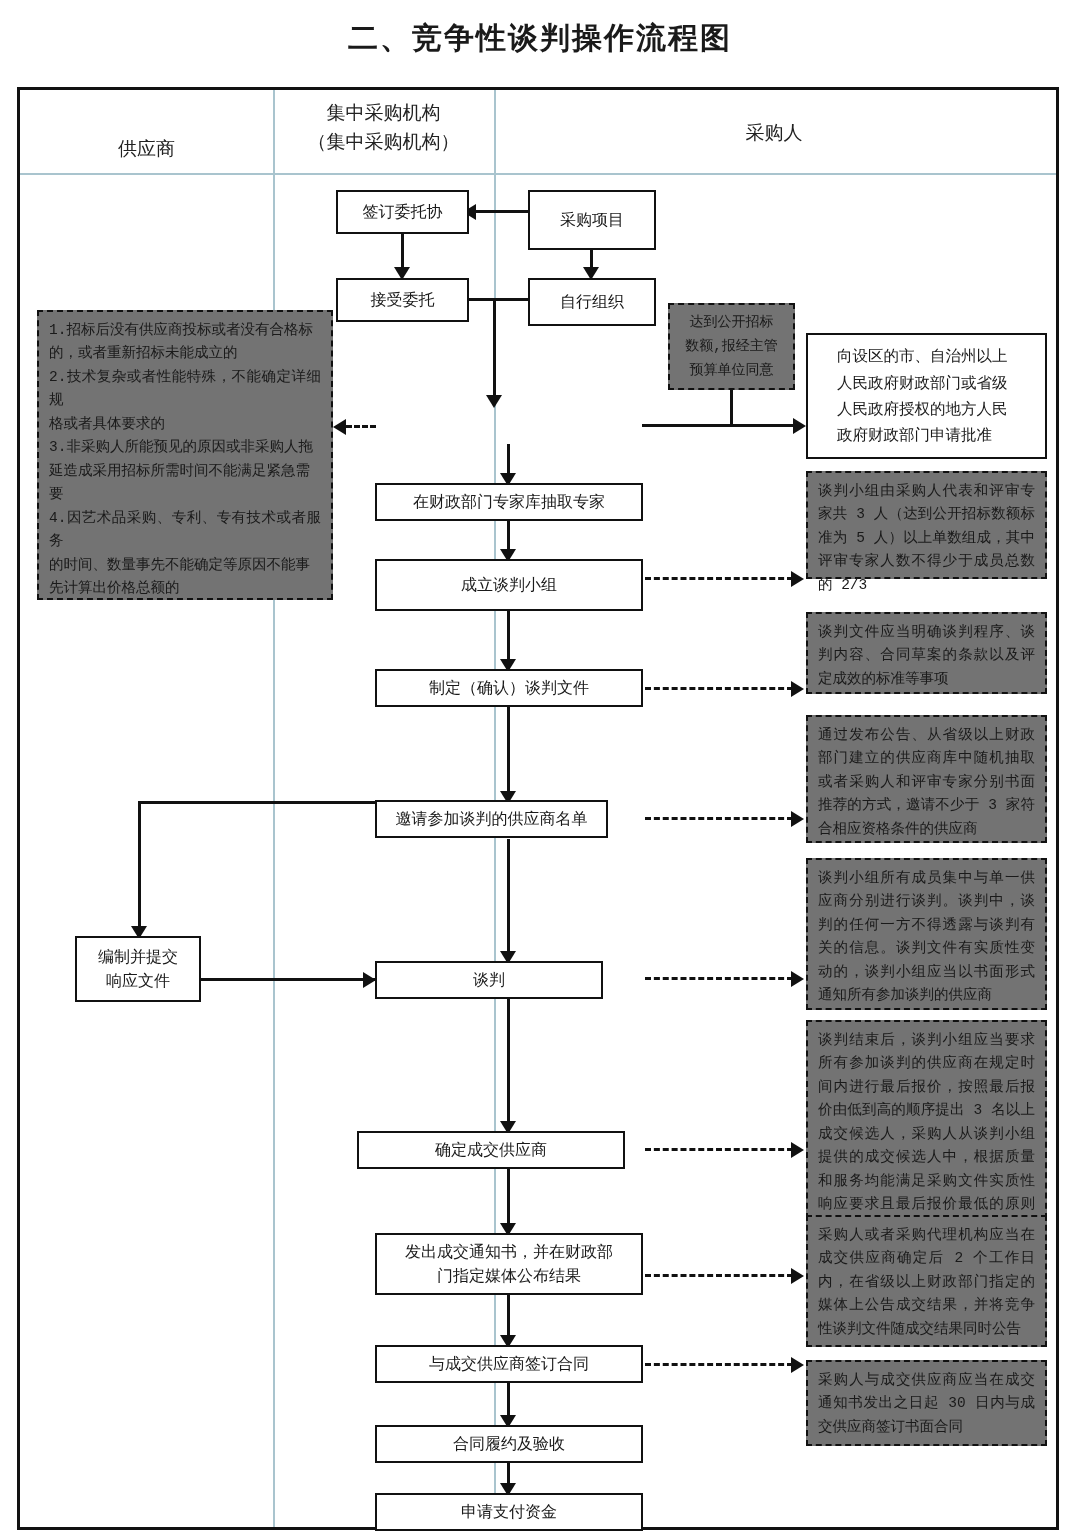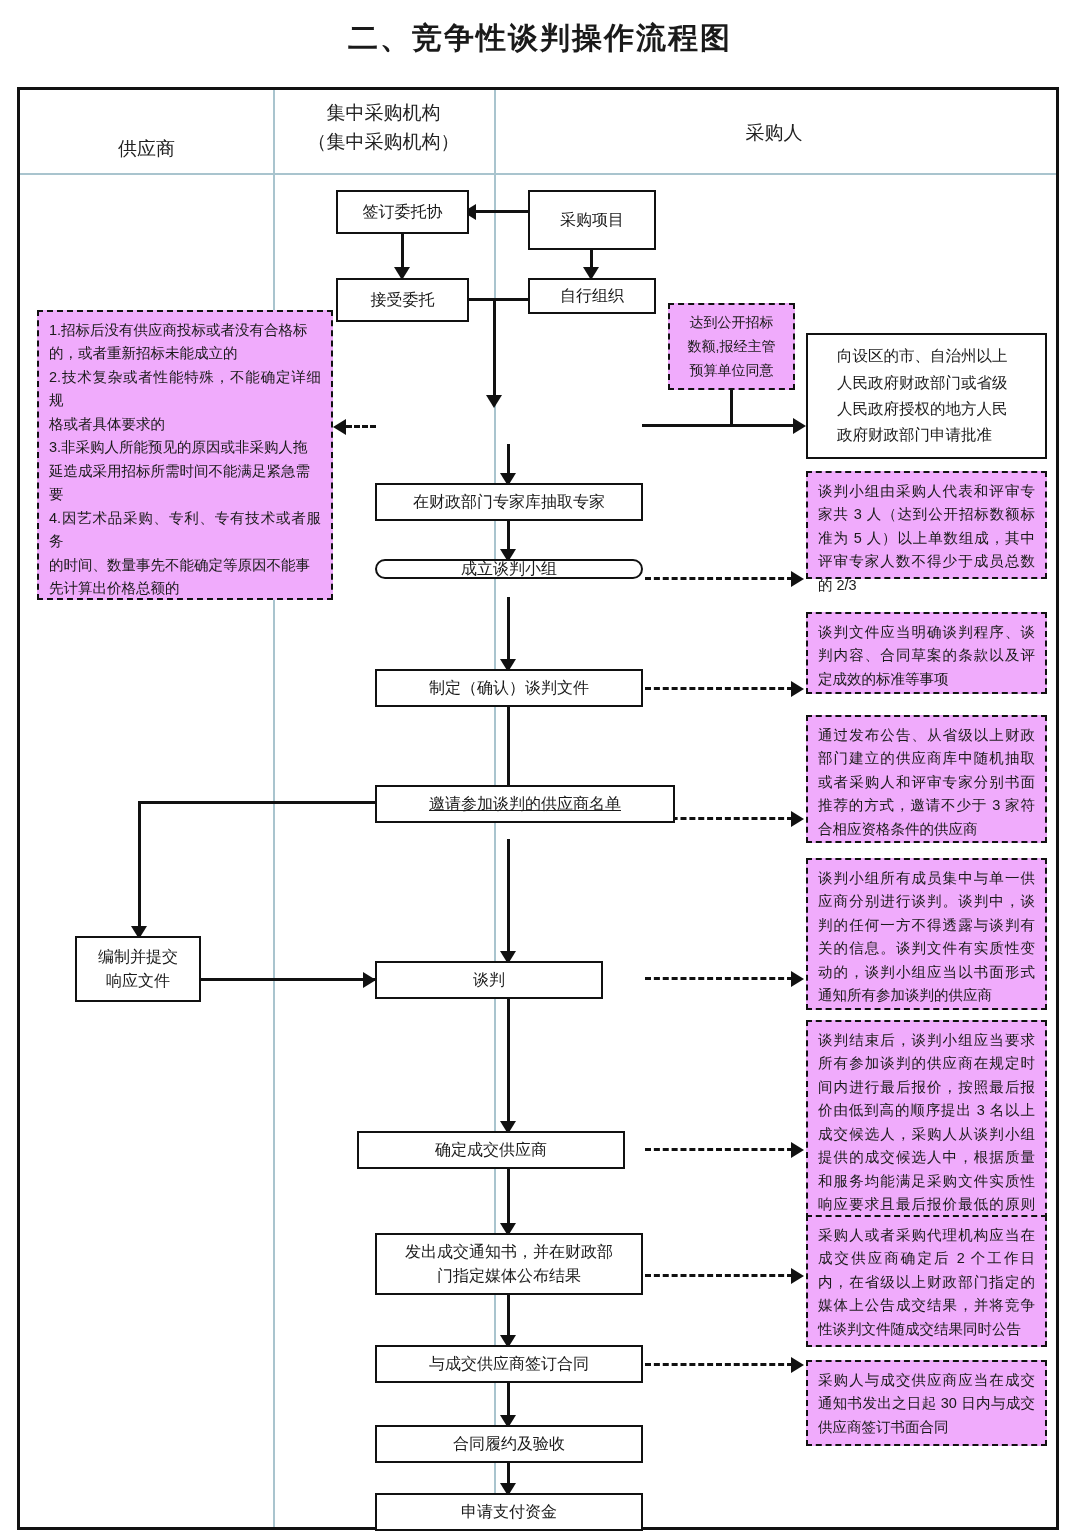--- a/index.html
+++ b/index.html
@@ -72,25 +72,25 @@
     text-align: center;
     font-size: 16px;
     line-height: 1.5;
     font-family: "DejaVu Serif", "Liberation Serif", serif;
     padding: 2px 6px;
     z-index: 3;
   }
   .note {
     position: absolute;
     box-sizing: border-box;
-    background: #f0abfc;
+    background: #737373;
     border: 2px dashed #111;
     font-size: 14.5px;
     line-height: 1.62;
-    font-family: Liberation Sans, sans-serif;
+    font-family: Liberation Mono, monospace;
     padding: 7px 10px;
     text-align: justify;
     z-index: 3;
   }
   
   .ln {
     position: absolute;
     background: #111;
     z-index: 1;
   }
@@ -145,21 +145,21 @@
   <div class="node" style="left:508px; top:100px; width:128px; height:60px;">采购项目</div>
   <div class="ln h" style="left:456px; top:120px; width:54px;"></div>
   <div class="arrow left" style="left:443px; top:114px;"></div>
 
   <div class="ln v" style="left:381px; top:144px; height:40px;"></div>
   <div class="arrow down" style="left:374px; top:177px;"></div>
   <div class="node" style="left:316px; top:188px; width:133px; height:44px;">接受委托</div>
 
   <div class="ln v" style="left:570px; top:144px; height:40px;"></div>
   <div class="arrow down" style="left:563px; top:177px;"></div>
-  <div class="node" style="left:508px; top:188px; width:128px; height:36px;">自行组织</div>
+  <div class="node" style="left:508px; top:188px; width:128px; height:48px;">自行组织</div>
 
   <div class="ln h" style="left:447px; top:208px; width:63px;"></div>
   <div class="ln v" style="left:473px; top:208px; height:104px;"></div>
   <div class="arrow down" style="left:466px; top:305px;"></div>
 
   <div class="note" style="left:17px; top:220px; width:296px; height:290px;">
     <div>1.招标后没有供应商投标或者没有合格标</div>
     <div>的，或者重新招标未能成立的</div>
     <div>2.技术复杂或者性能特殊，不能确定详细规</div>
     <div>格或者具体要求的</div>
@@ -186,29 +186,29 @@
   <div class="ln v" style="left:710px; top:300px; height:36px;"></div>
   <div class="arrow right" style="left:773px; top:328px;"></div>
 
 
   <div class="ln v" style="left:487px; top:354px; height:36px;"></div>
   <div class="arrow down" style="left:480px; top:383px;"></div>
   <div class="node" style="left:355px; top:393px; width:268px; height:38px;">在财政部门专家库抽取专家</div>
 
   <div class="ln v" style="left:487px; top:431px; height:35px;"></div>
   <div class="arrow down" style="left:480px; top:459px;"></div>
-  <div class="node" style="left:355px; top:469px; width:268px; height:20px;border-radius:12px;">成立谈判小组</div>
+  <div class="node" style="left:355px; top:469px; width:268px; height:52px;">成立谈判小组</div>
 
   <div class="ln v" style="left:487px; top:507px; height:70px;"></div>
   <div class="arrow down" style="left:480px; top:569px;"></div>
   <div class="node" style="left:355px; top:579px; width:268px; height:38px;">制定（确认）谈判文件</div>
 
   <div class="ln v" style="left:487px; top:617px; height:92px;"></div>
   <div class="arrow down" style="left:480px; top:701px;"></div>
-  <div class="node" style="left:355px; top:695px; width:300px; height:38px;text-decoration:underline;">邀请参加谈判的供应商名单</div>
+  <div class="node" style="left:355px; top:710px; width:233px; height:38px;">邀请参加谈判的供应商名单</div>
 
   <div class="ln v" style="left:487px; top:749px; height:120px;"></div>
   <div class="arrow down" style="left:480px; top:861px;"></div>
   <div class="node" style="left:355px; top:871px; width:228px; height:38px;">谈判</div>
 
   <div class="ln v" style="left:487px; top:909px; height:130px;"></div>
   <div class="arrow down" style="left:480px; top:1031px;"></div>
   <div class="node" style="left:337px; top:1041px; width:268px; height:38px;">确定成交供应商</div>
 
   <div class="ln v" style="left:487px; top:1079px; height:62px;"></div>

